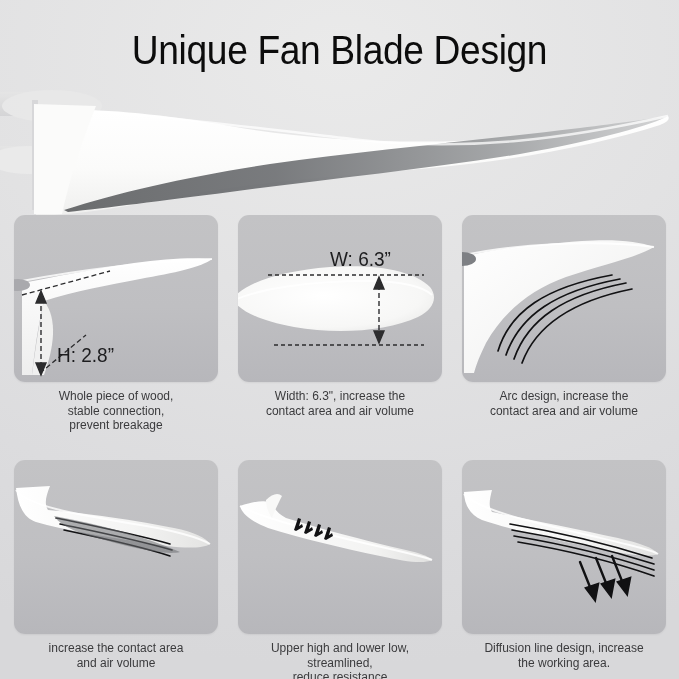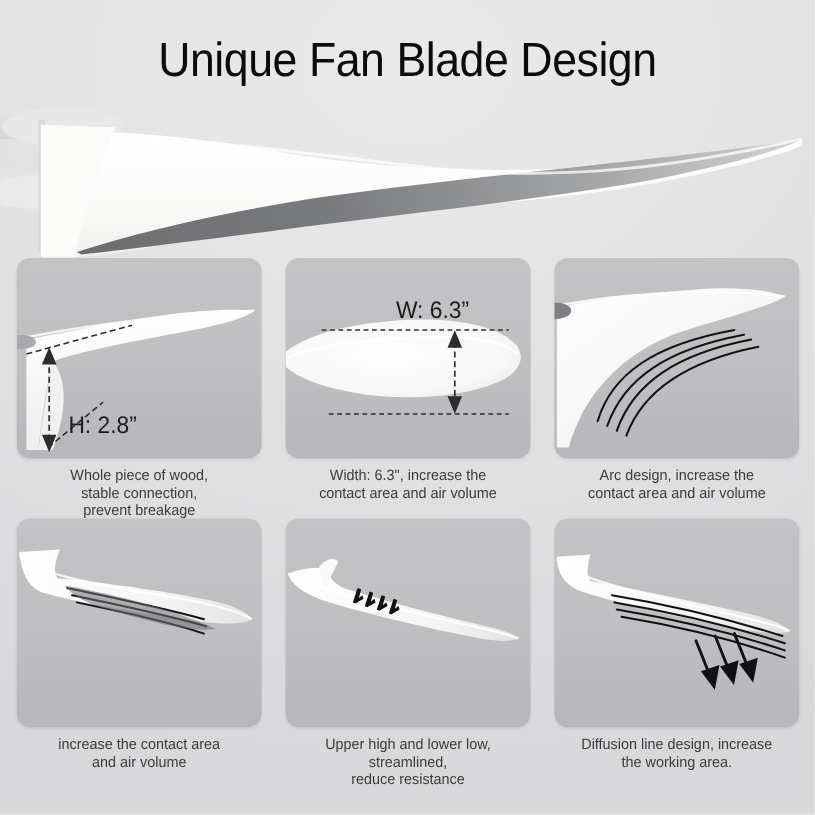--- a/index.html
+++ b/index.html
@@ -54,21 +54,21 @@
     height: 679px;
   }
   .cell {
     position: absolute;
     width: 204px;
   }
   .cell.c0 { left: 14px; }
   .cell.c1 { left: 238px; }
   .cell.c2 { left: 462px; }
   .cell.r0 { top: 215px; }
-  .cell.r1 { top: 432px; }
+  .cell.r1 { top: 460px; }
   .panel {
     position: relative;
     width: 204px;
     height: 167px;
     border-radius: 11px;
     overflow: hidden;
     background: linear-gradient(180deg, #c3c3c5 0%, #bfbfc2 55%, #b7b7bb 100%);
     box-shadow: 0 1px 2px rgba(0,0,0,0.06);
   }
   .cell.r1 .panel { height: 174px; }

